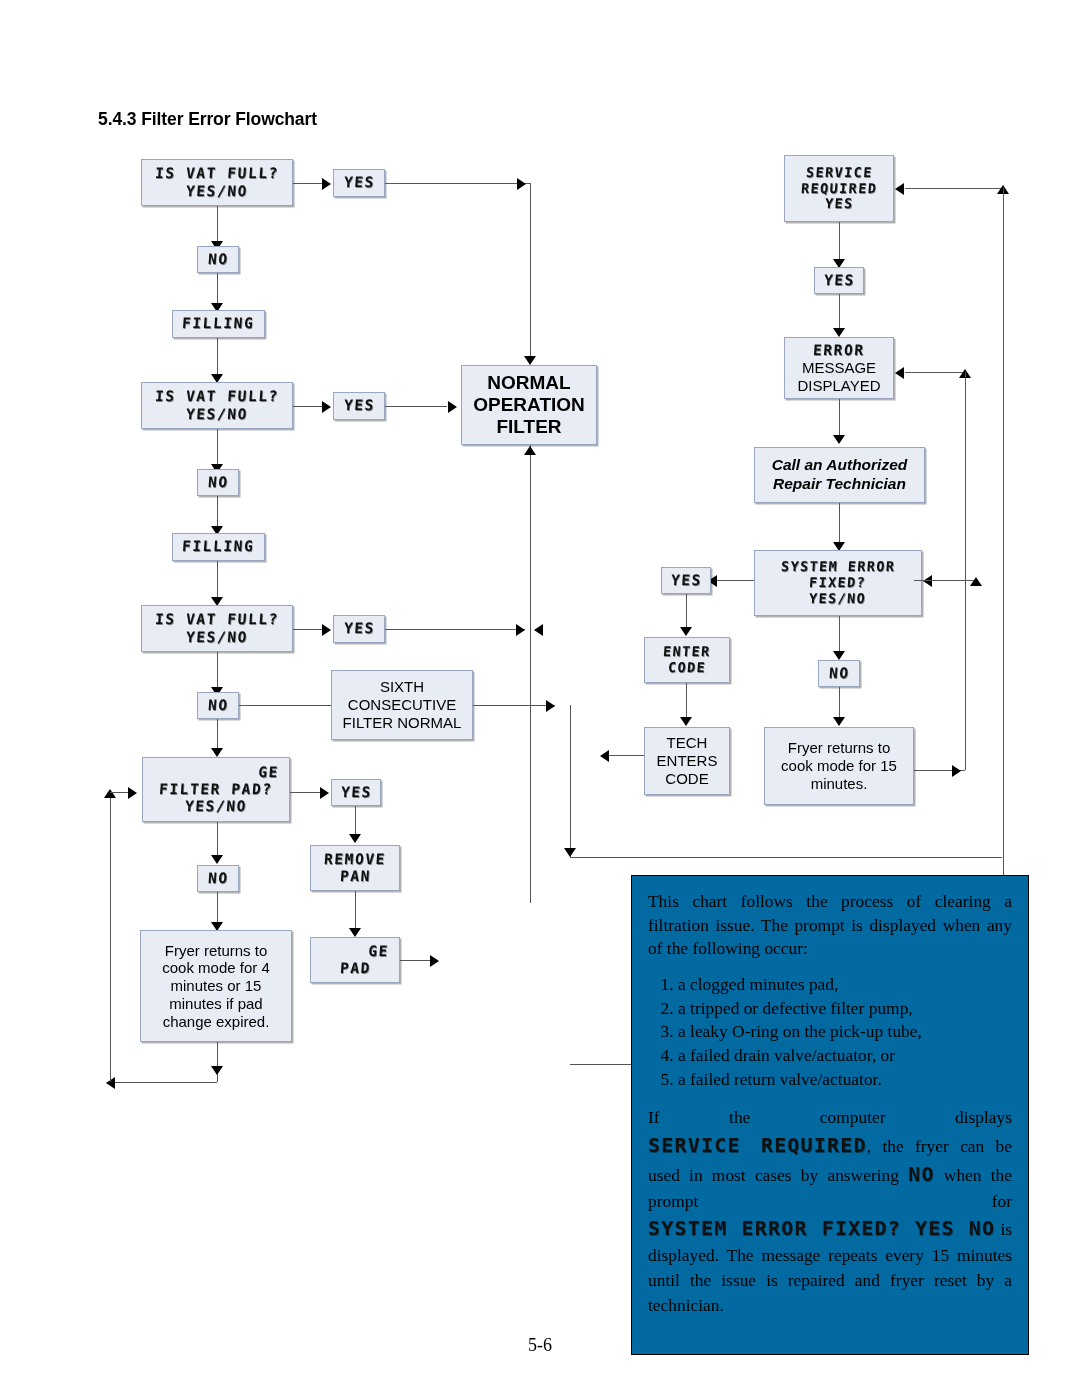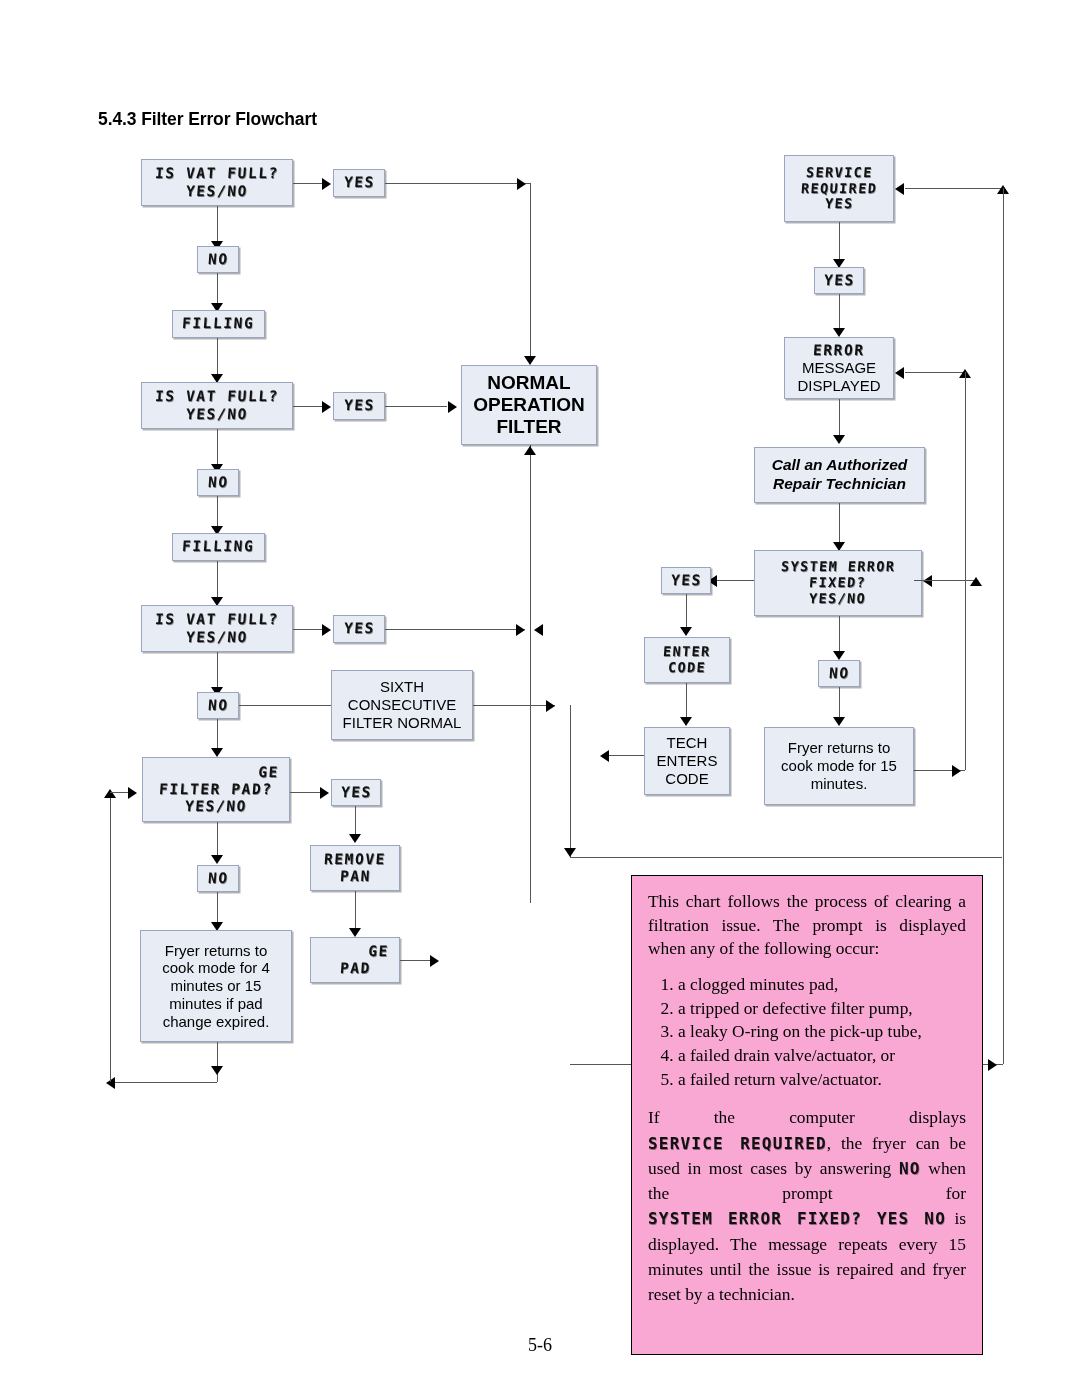--- a/index.html
+++ b/index.html
@@ -43,40 +43,40 @@
     color:#111;
     text-shadow:0.7px 0.7px 0 rgba(0,0,0,0.45);
     transform:skewX(-4deg);
     display:block;
     white-space:pre;
   }
   .lcd.sm{font-size:13.5px;letter-spacing:1.4px;}
   .lcd.r{ text-align:right; width:100%; padding-right:10px; box-sizing:border-box;}
   .lcd.inline{
     display:inline;transform:none;
-    font-size:16px;letter-spacing:1.2px;
+    font-size:20px;letter-spacing:1.2px;
     text-shadow:0.6px 0.6px 0 rgba(0,0,0,0.4);
     font-weight:bold;
   }
 
   
   .ln{position:absolute;background:#555;}
   .ln.h{height:1px;}
   .ln.v{width:1px;}
 
   .ah{position:absolute;width:0;height:0;}
   .ah.down{border-left:6px solid transparent;border-right:6px solid transparent;border-top:9px solid #000;}
   .ah.up{border-left:6px solid transparent;border-right:6px solid transparent;border-bottom:9px solid #000;}
   .ah.right{border-top:6px solid transparent;border-bottom:6px solid transparent;border-left:9px solid #000;}
   .ah.left{border-top:6px solid transparent;border-bottom:6px solid transparent;border-right:9px solid #000;}
 
   
   .note{
-    position:absolute;left:631px;top:858px;width:352px;height:480px;
-    border:1.6px solid #000;background:#f9a8d4;box-sizing:border-box;
+    position:absolute;left:631px;top:858px;width:398px;height:480px;
+    border:1.6px solid #000;background:#0369a1;box-sizing:border-box;
     padding:14px 16px 10px 16px;
     font-family:"Liberation Serif", serif;
     font-size:17.4px;line-height:1.36;color:#000;
     text-align:justify;
   }
   .note p{margin:0 0 0 0;text-align:justify;}
   .note ol{margin:12px 0 14px 0;padding-left:30px;}
   .note ol li{margin:0;padding:0;text-align:left;}
   .note .para2{margin-top:2px;text-align:justify;line-height:1.45;}
 

